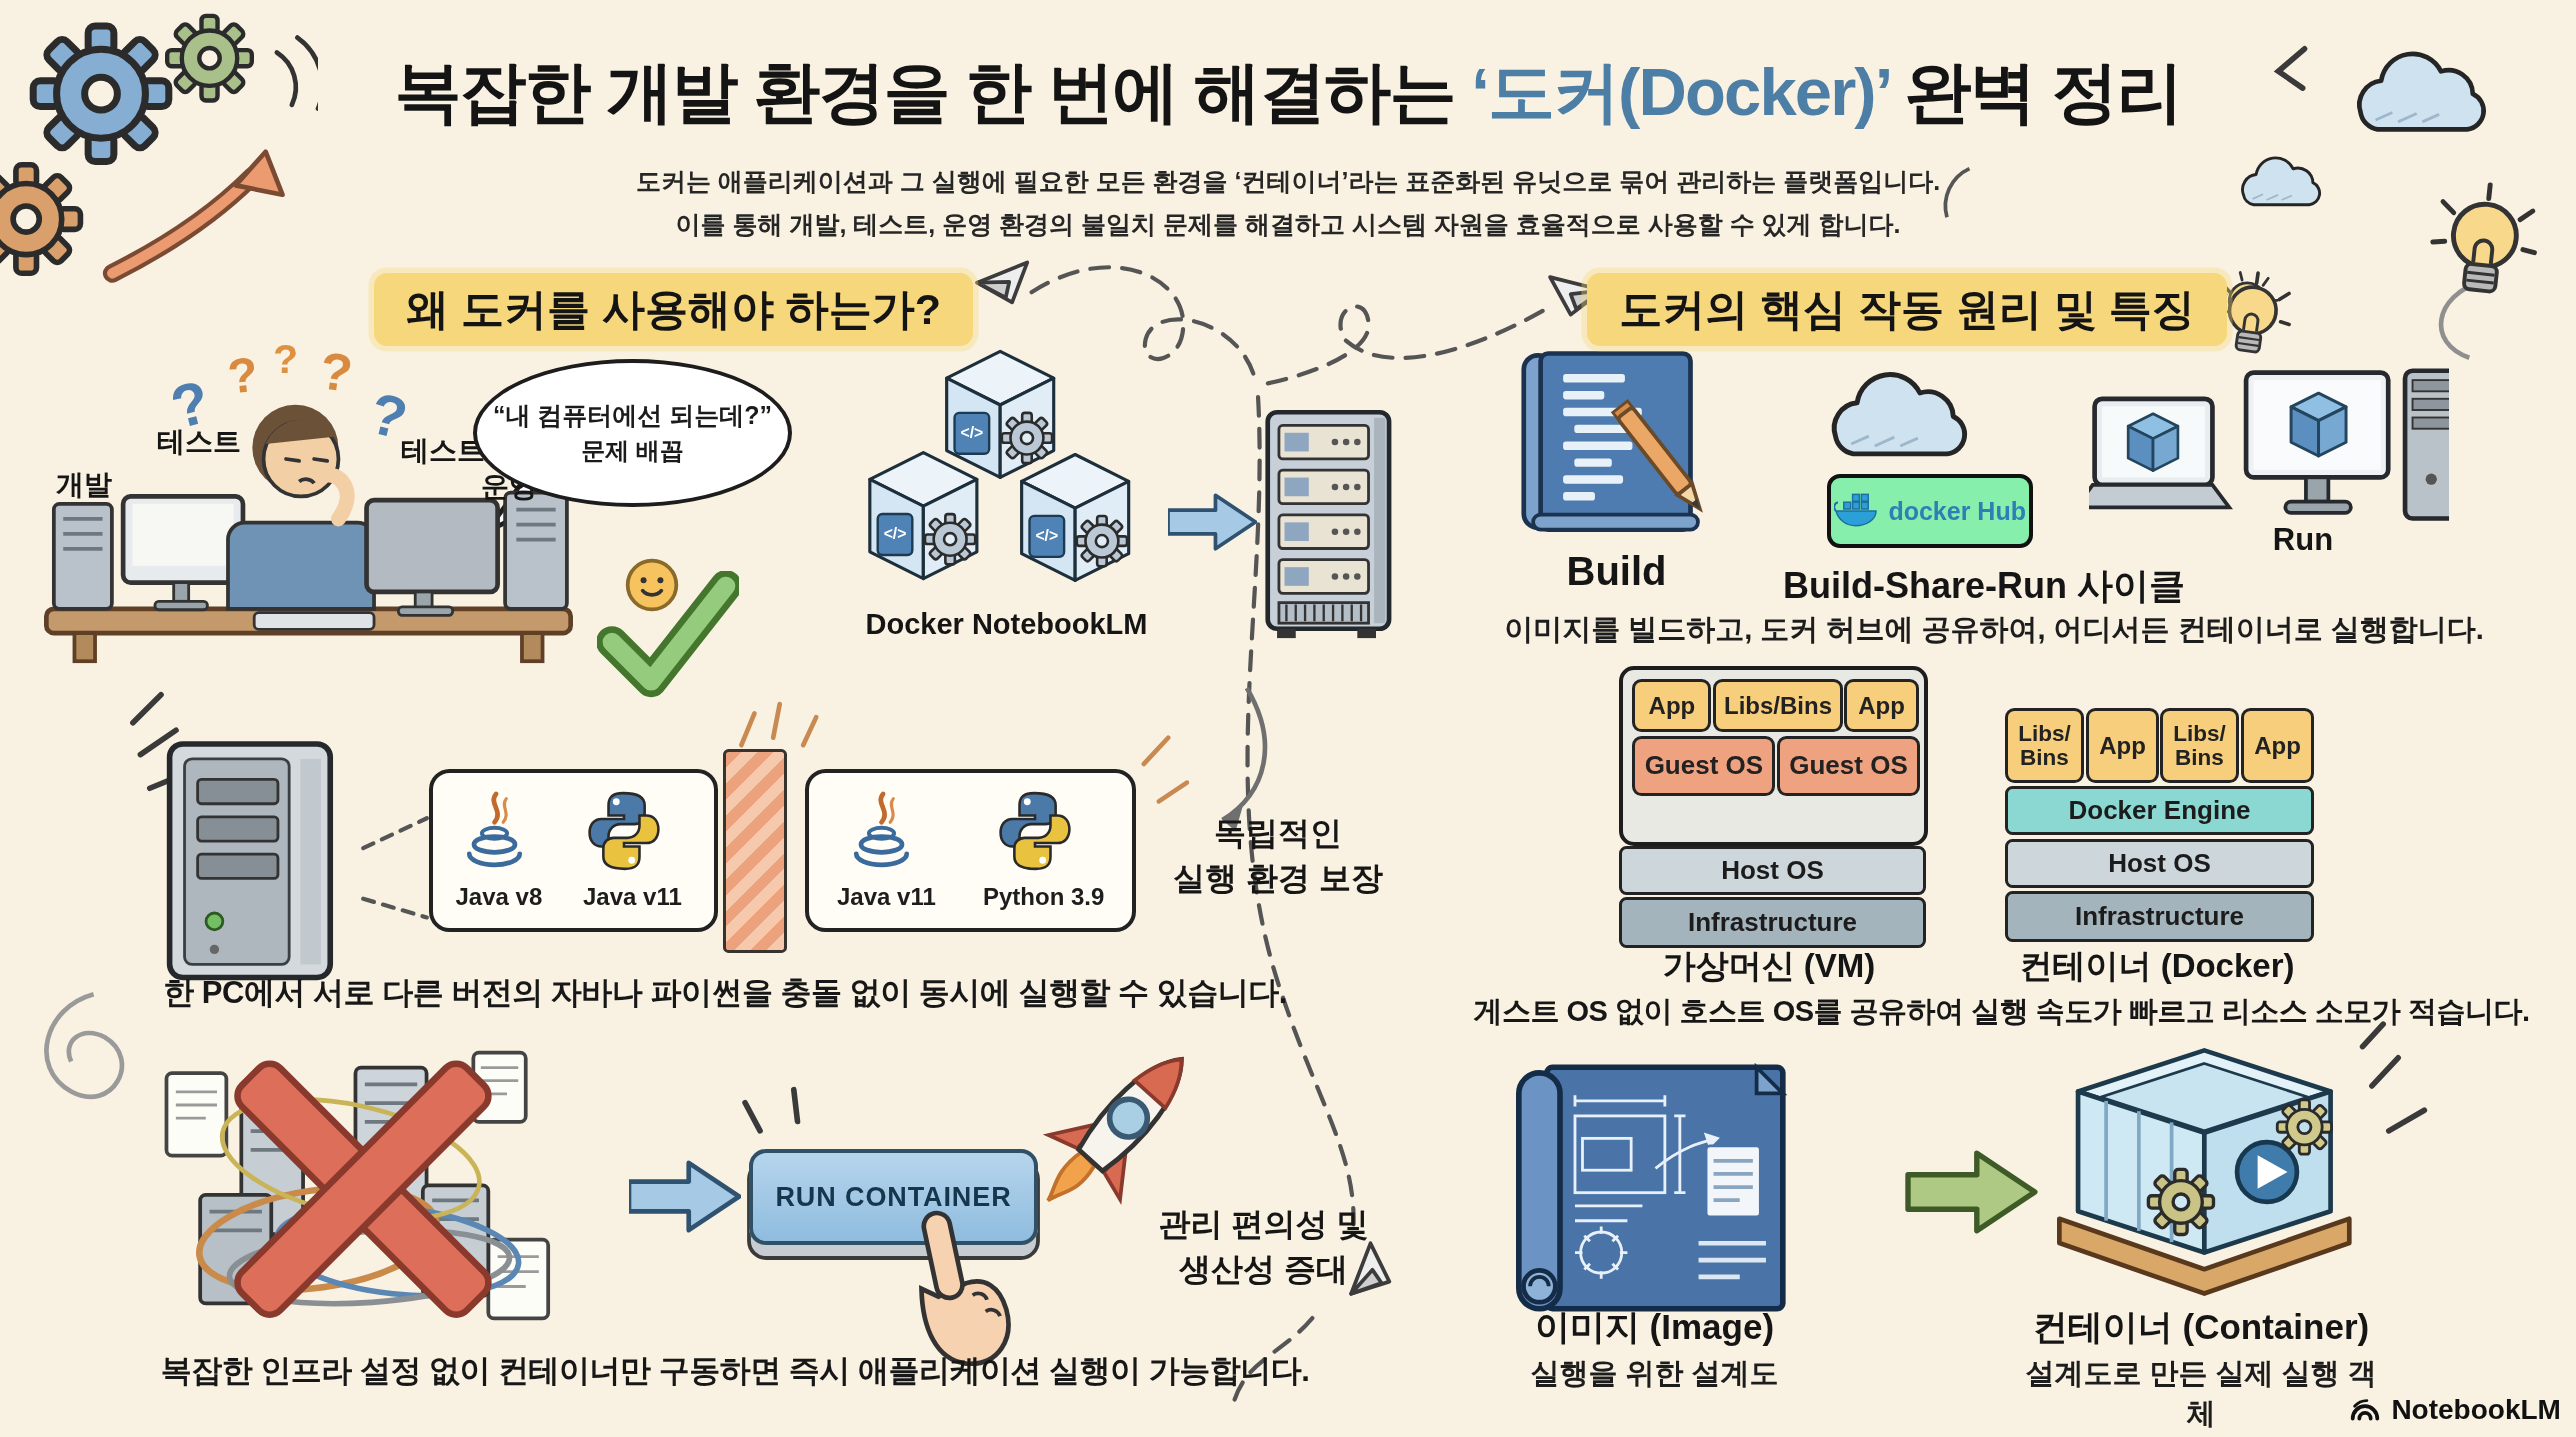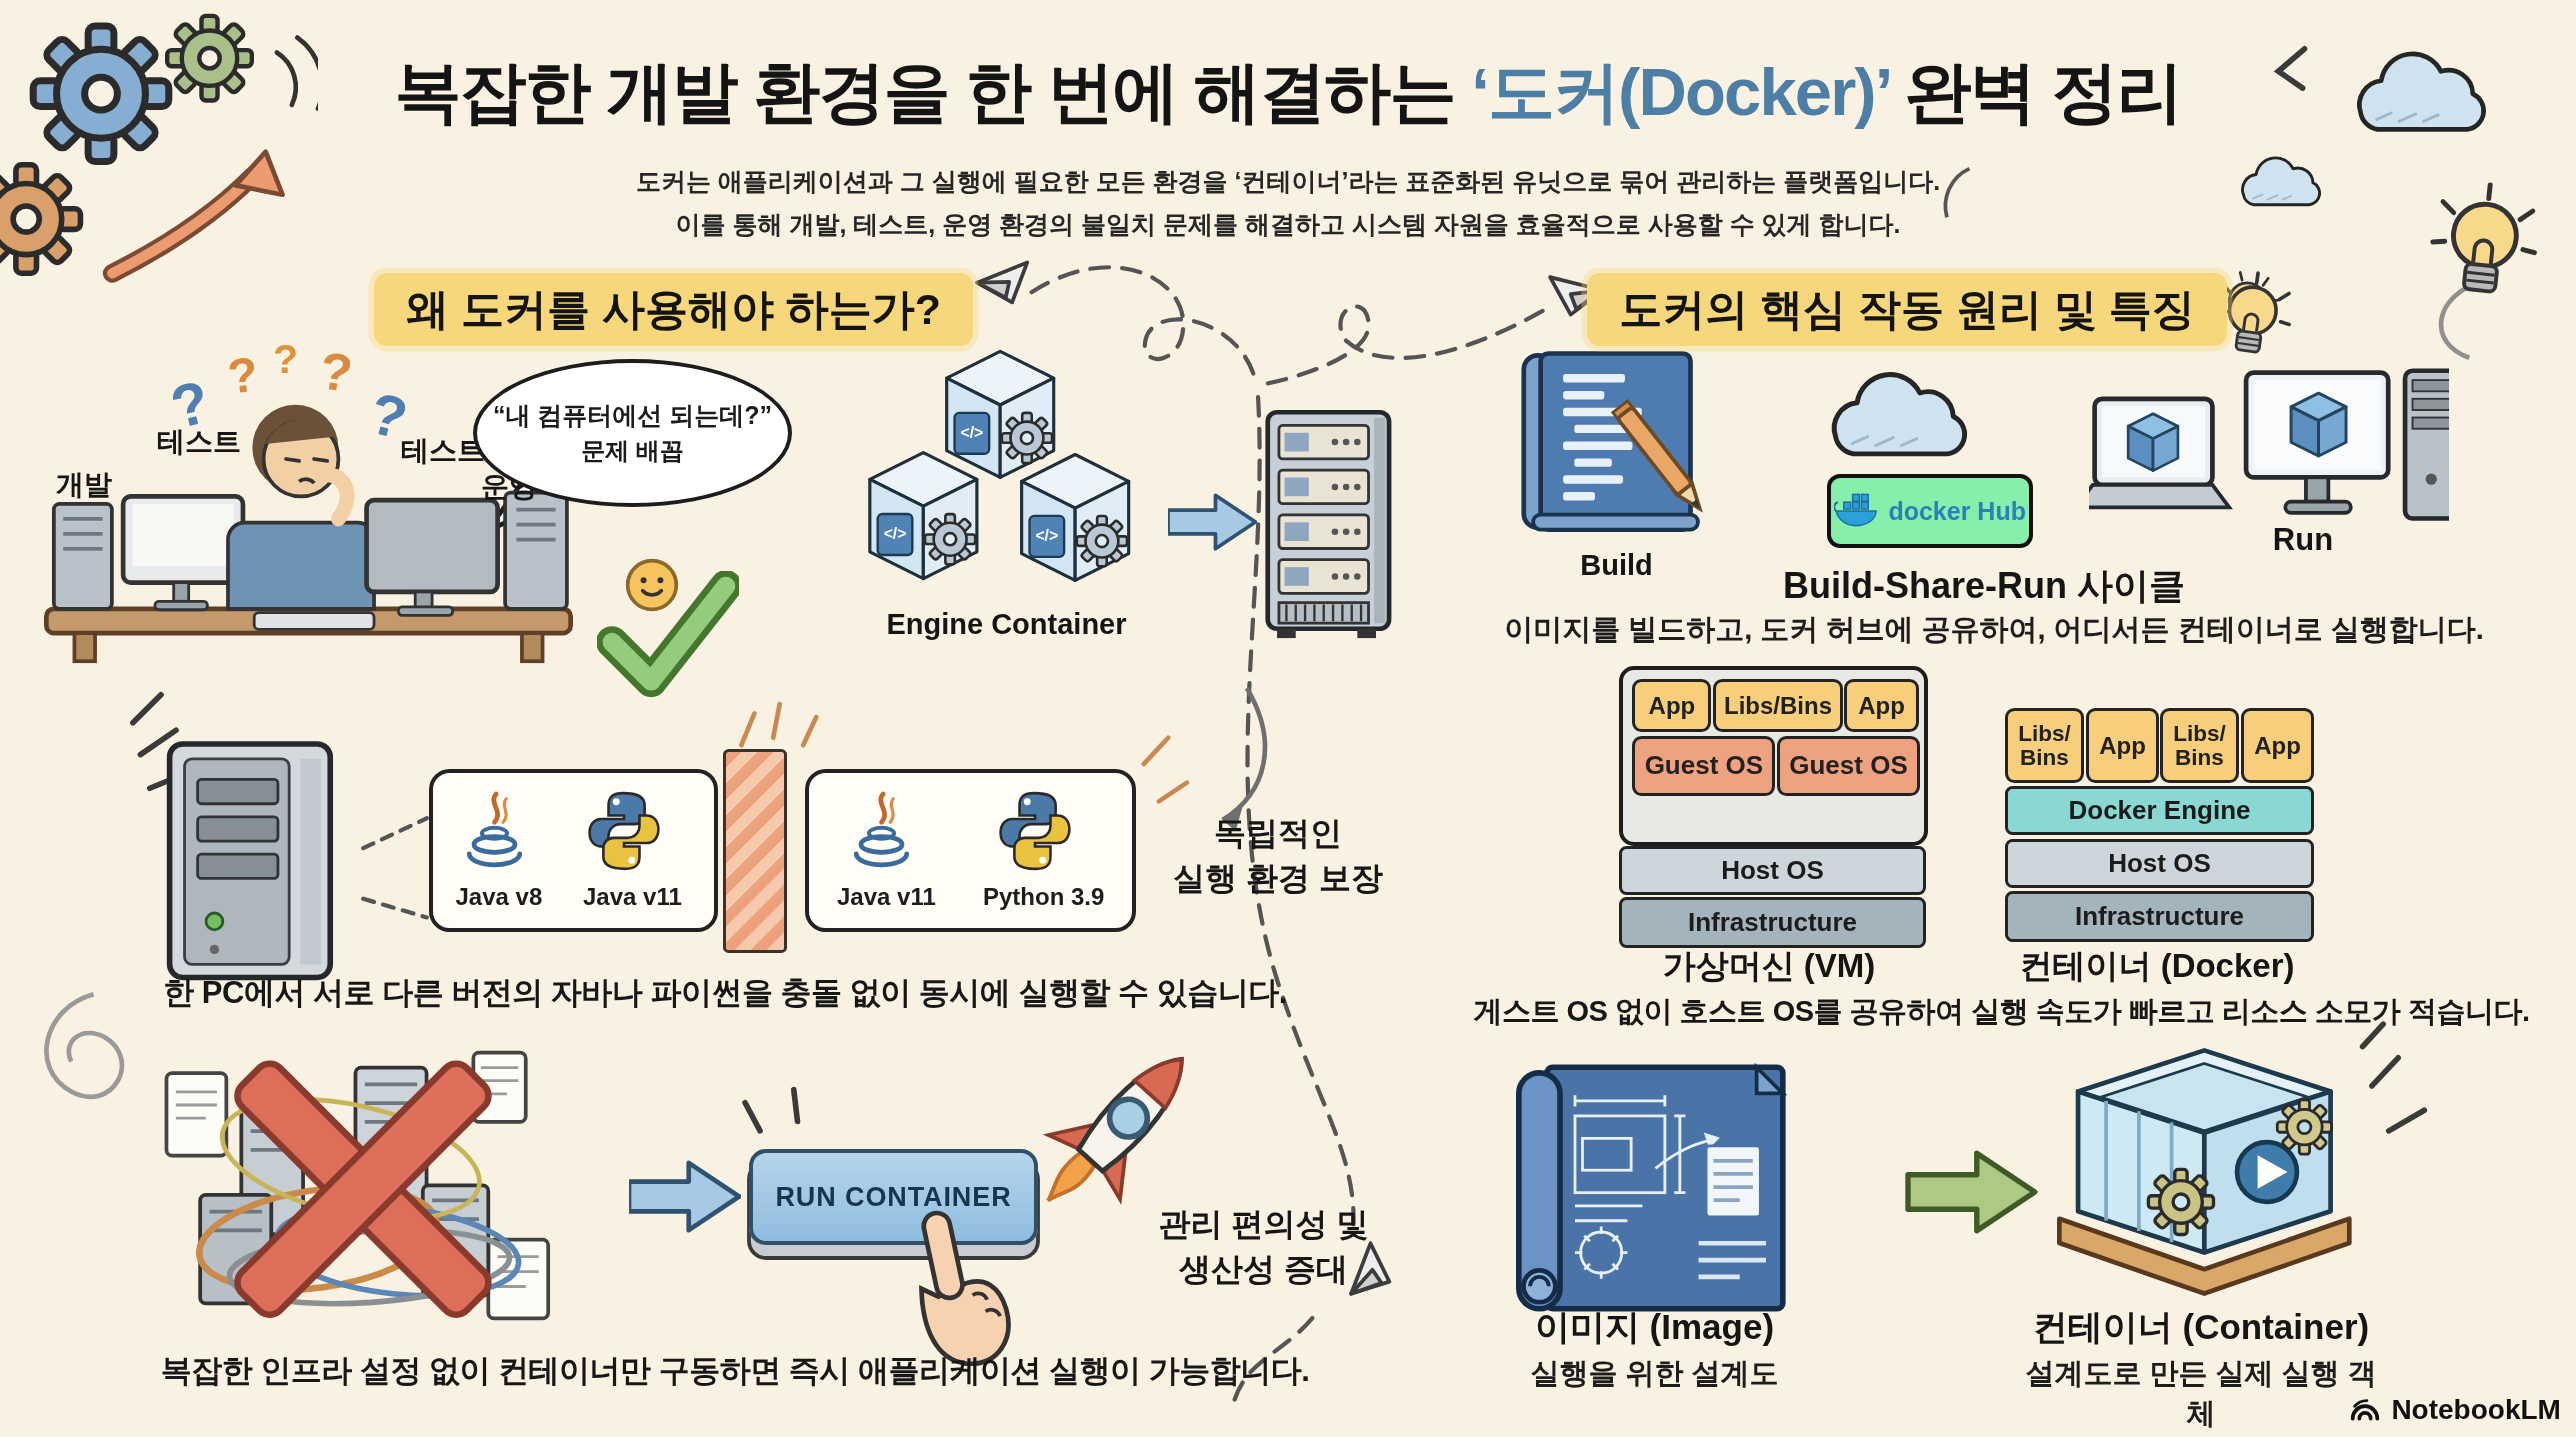--- a/index.html
+++ b/index.html
@@ -242,21 +242,21 @@
   <svg class="abs z2" style="left:597px;top:571px" width="142" height="129" viewBox="0 0 152 138">
     <path d="M16,76 L58,118 L138,16" stroke="#44762e" stroke-width="34" fill="none" stroke-linecap="round" stroke-linejoin="round"></path>
     <path d="M16,76 L58,118 L138,16" stroke="#95cb7c" stroke-width="20" fill="none" stroke-linecap="round" stroke-linejoin="round"></path>
   </svg>
 
   <svg class="abs z2" style="left:842px;top:348px" width="328" height="253" viewBox="0 0 350 270">
     <use href="#isocube" transform="translate(110,2) scale(0.84)"></use>
     <use href="#isocube" transform="translate(28,110) scale(0.84)"></use>
     <use href="#isocube" transform="translate(190,112) scale(0.84)"></use>
   </svg>
-  <div class="biglabel" style="left:824px;top:608px;width:365px;font-size:29px">Engine Container</div>
+  <div class="biglabel" style="left:824px;top:608px;width:365px;font-size:29px">Docker NotebookLM</div>
 
   <svg class="abs z2" style="left:1168px;top:492px" width="89" height="60" viewBox="0 0 120 80">
     <use href="#fatarrow" fill="#a6c9e6" stroke="#2e5270" stroke-width="5"></use>
   </svg>
 
   <svg class="abs z2" style="left:1264px;top:408px" width="140" height="239" viewBox="0 0 150 255">
     <rect x="4" y="4" width="130" height="232" rx="10" fill="#c7d0d8" stroke="#23282d" stroke-width="5"></rect>
     <rect x="118" y="10" width="12" height="220" fill="#a9b4bd"></rect>
     <g>
       <rect x="16" y="18" width="96" height="36" rx="4" fill="#e9e3d4" stroke="#333" stroke-width="3"></rect>
@@ -411,21 +411,21 @@
       <rect x="48" y="138" width="64" height="9" rx="3"></rect>
         <rect x="48" y="156" width="34" height="9" rx="3"></rect>
     </g>
     <g transform="rotate(-38 152 120)">
       <rect x="142" y="50" width="20" height="10" fill="#d98c4a" stroke="#6b4a28" stroke-width="3"></rect>
       <rect x="142" y="58" width="20" height="104" rx="4" fill="#eaa766" stroke="#6b4a28" stroke-width="4"></rect>
       <polygon points="142,162 162,162 152,188" fill="#f3d9a8" stroke="#6b4a28" stroke-width="4"></polygon>
       <polygon points="148,178 156,178 152,188" fill="#3a3a3a"></polygon>
     </g>
   </svg>
-  <div class="biglabel" style="left:1518px;top:549px;width:197px;font-size:29px">Build</div>
+  <div class="biglabel" style="left:1518px;top:549px;width:197px;font-size:40px">Build</div>
 
   <svg class="abs z2" style="left:1778px;top:356px" width="215" height="108" viewBox="0 0 230 115">
     <use href="#cloudshape" transform="translate(30,12) scale(1.05)"></use>
   </svg>
 
   <div class="hub">
     <svg width="45" height="36" viewBox="0 0 46 36">
       <g fill="#2b9fd8" stroke="#1d6fa0" stroke-width="1.5">
         <rect x="10" y="9" width="7" height="7"></rect>
           <rect x="19" y="9" width="7" height="7"></rect>

